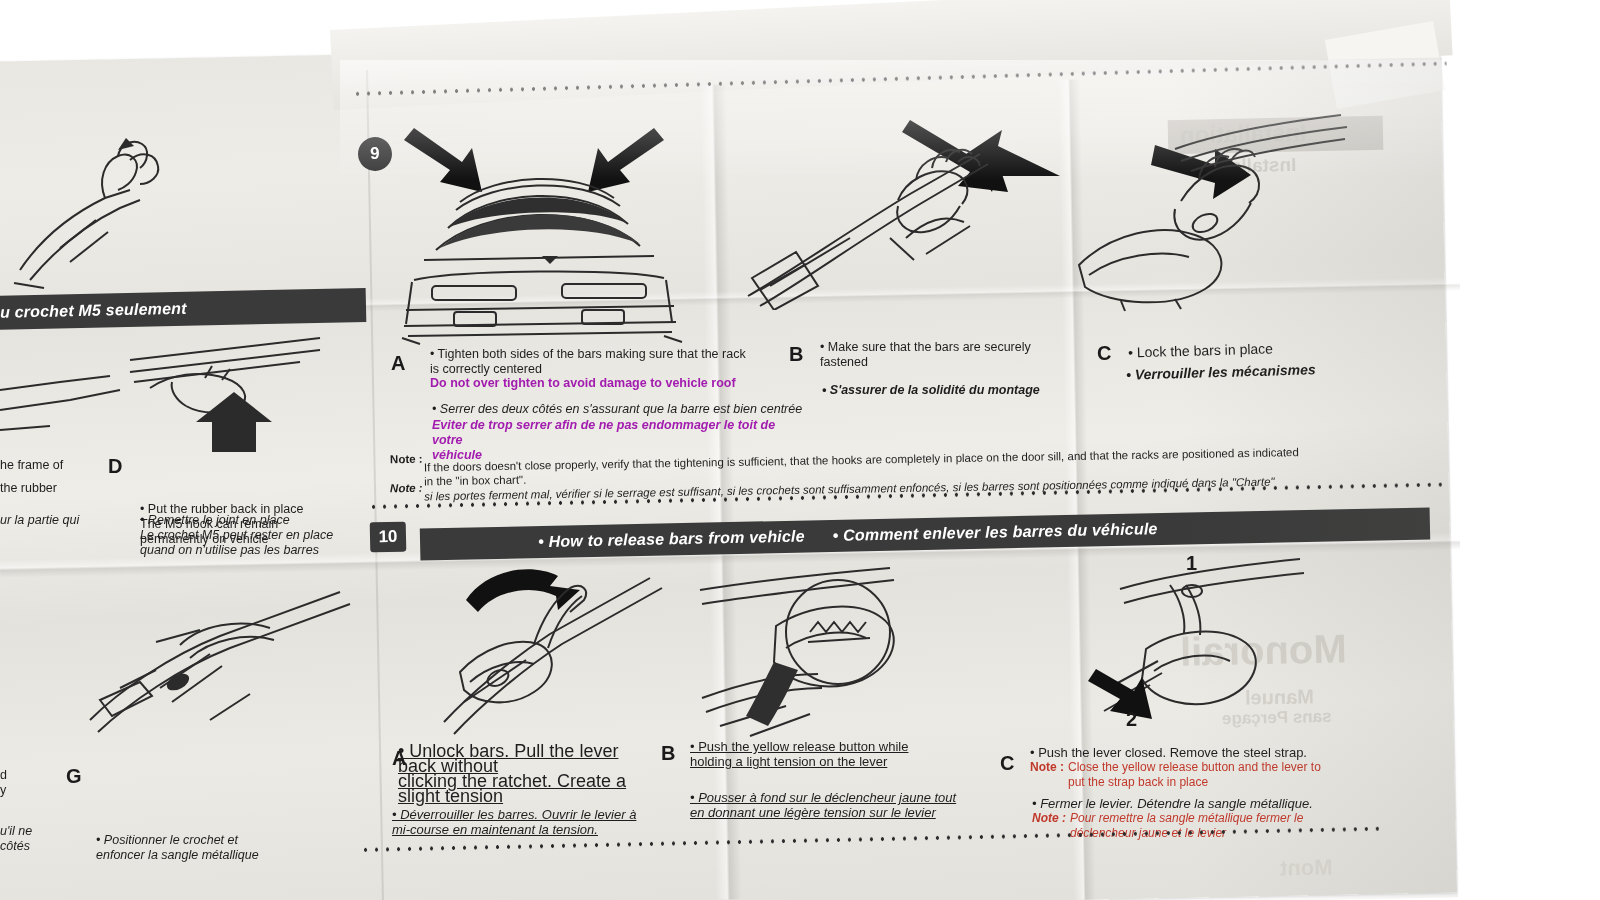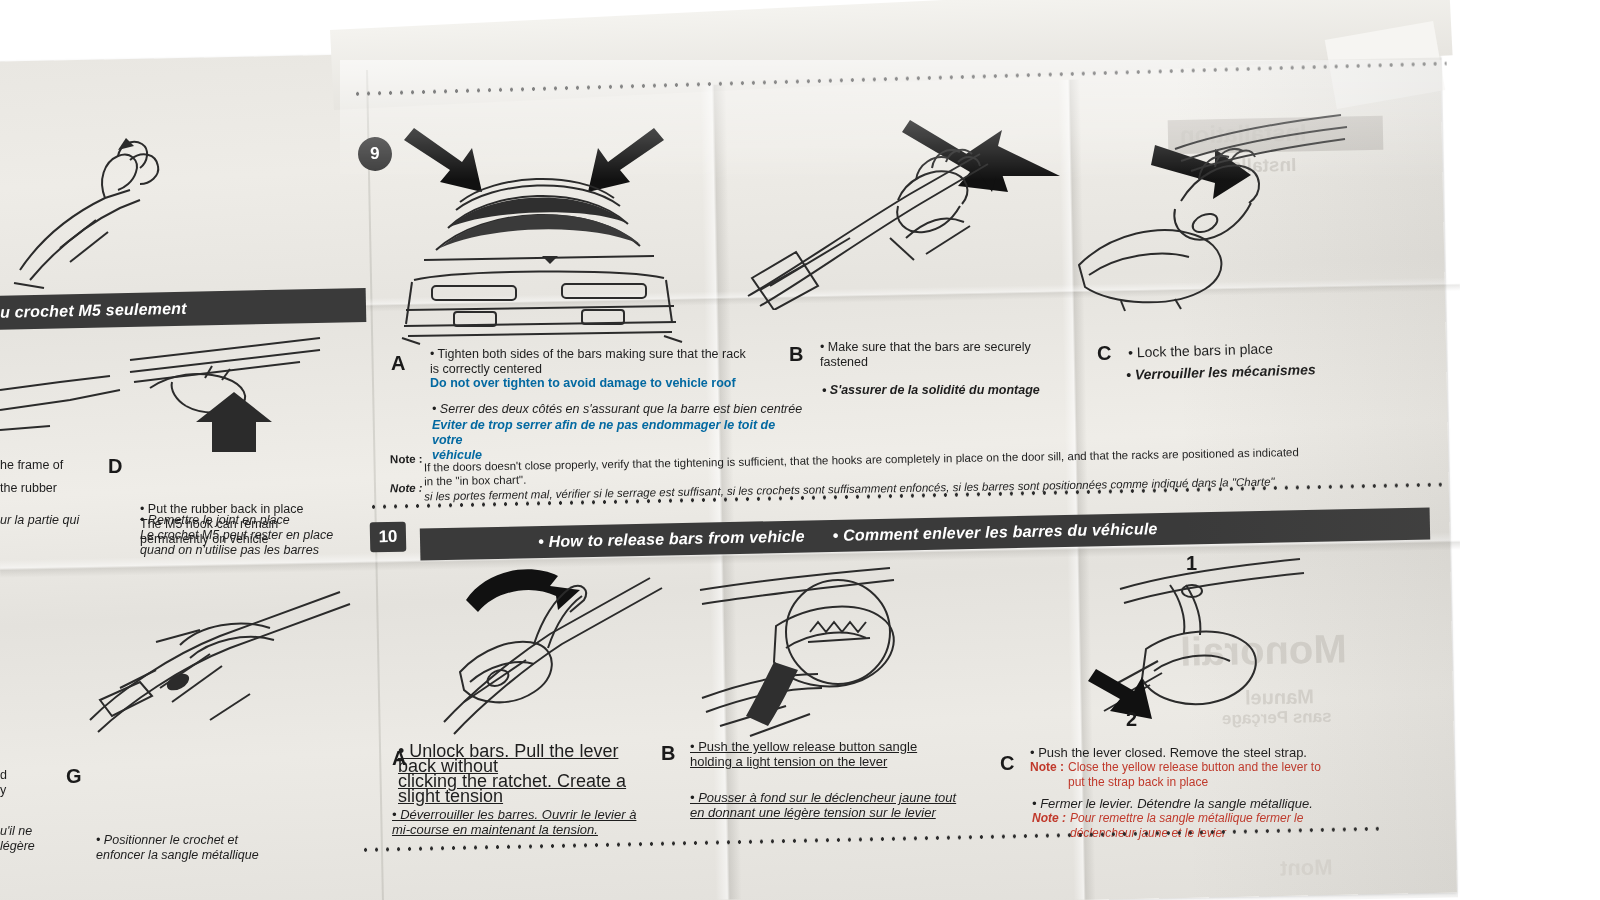--- a/index.html
+++ b/index.html
@@ -96,21 +96,21 @@
   
   .txt {
     position: absolute;
     font-size: 12.5px;
     line-height: 15px;
     color: #1e1e1e;
     white-space: pre-line;
   }
   .txt.en { font-weight: normal; }
   .txt.fr { font-style: italic; }
-  .txt.red { color: #0369a1; font-weight: bold; }
+  .txt.red { color: #a21caf; font-weight: bold; }
   .txt.redn { color: #c0392b; }
   .txt.note { font-size: 11.5px; line-height: 14px; }
   .bigletter {
     position: absolute;
     font-size: 20px;
     font-weight: bold;
     color: #1a1a1a;
   }
   .ul { text-decoration: underline; }
 
@@ -240,21 +240,21 @@
     </svg>
   </div>
 
   <div class="bigletter" style="left:66px; top:765px;">G</div>
   <div class="txt fr" style="left:96px; top:833px; width:210px;">• Positionner le crochet et
 enfoncer la sangle métallique</div>
 
   <div class="txt en" style="left:0px; top:768px;">d</div>
   <div class="txt en" style="left:0px; top:783px;">y</div>
   <div class="txt fr" style="left:0px; top:824px;">u'il ne</div>
-  <div class="txt fr" style="left:0px; top:839px;">légère</div>
+  <div class="txt fr" style="left:0px; top:839px;">côtés</div>
 
   <div class="stepnum" style="left:358px; top:137px; transform:rotate(-1.2deg);">
     <span>9</span>
   </div>
 
   <div class="ill" style="left:396px; top:110px; width:320px; height:235px;">
     <svg width="320" height="235" viewBox="0 0 320 235">
 
       <g fill="#111">
         <path d="M18 18 L66 52 L76 38 L86 82 L44 72 L54 60 L8 30 Z"></path>
@@ -456,21 +456,21 @@
   <div style="position:absolute; left:1186px; top:552px; font-size:20px; font-weight:bold; color:#1a1a1a;">1</div>
   <div style="position:absolute; left:1126px; top:708px; font-size:20px; font-weight:bold; color:#1a1a1a;">2</div>
 
   <div class="bigletter" style="left:392px; top:747px;">A</div>
   <div class="txt en ul" style="left:398px; top:744px; width:246px; font-size:18px;">• Unlock bars. Pull the lever back without
 clicking the ratchet. Create a slight tension</div>
   <div class="txt fr ul" style="left:392px; top:794px; width:260px; font-size:13px;margin-top:13px;">• Déverrouiller les barres. Ouvrir le levier à
 mi-course en maintenant la tension.</div>
 
   <div class="bigletter" style="left:661px; top:742px;">B</div>
-  <div class="txt en ul" style="left:690px; top:739px; width:250px; font-size:13px;">• Push the yellow release button sangle
+  <div class="txt en ul" style="left:690px; top:739px; width:250px; font-size:13px;">• Push the yellow release button while
 holding a light tension on the lever</div>
   <div class="txt fr ul" style="left:690px; top:790px; width:290px; font-size:13px;">• Pousser à fond sur le déclencheur jaune tout
 en donnant une légère tension sur le levier</div>
 
   <div class="bigletter" style="left:1000px; top:752px;">C</div>
   <div class="txt en" style="left:1030px; top:745px; width:290px; font-size:13px;">• Push the lever closed. Remove the steel strap.</div>
   <div class="txt redn" style="left:1030px; top:760px; font-size:12px; font-weight:bold;">Note :</div>
   <div class="txt redn" style="left:1068px; top:760px; width:258px; font-size:12px;">Close the yellow release button and the lever to
 put the strap back in place</div>
   <div class="txt fr" style="left:1032px; top:796px; width:290px; font-size:13px;">• Fermer le levier. Détendre la sangle métallique.</div>

